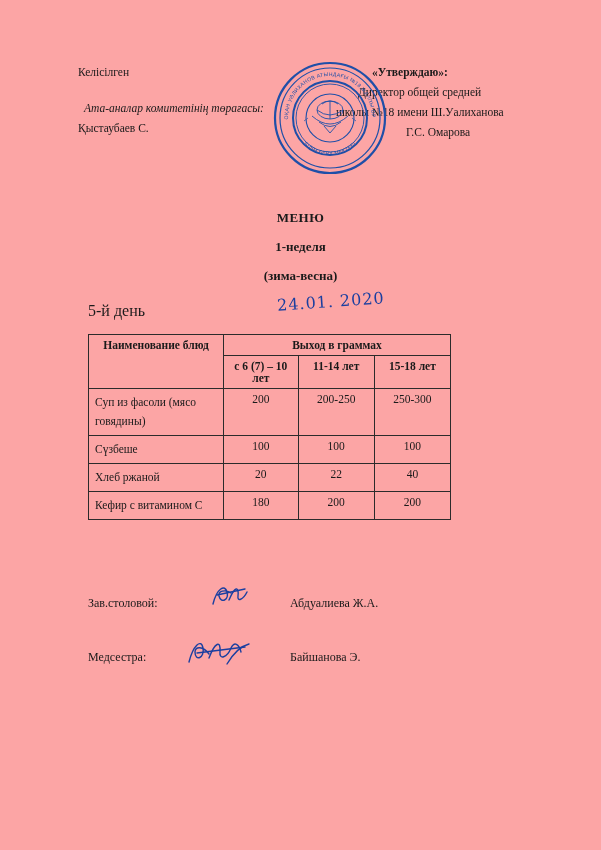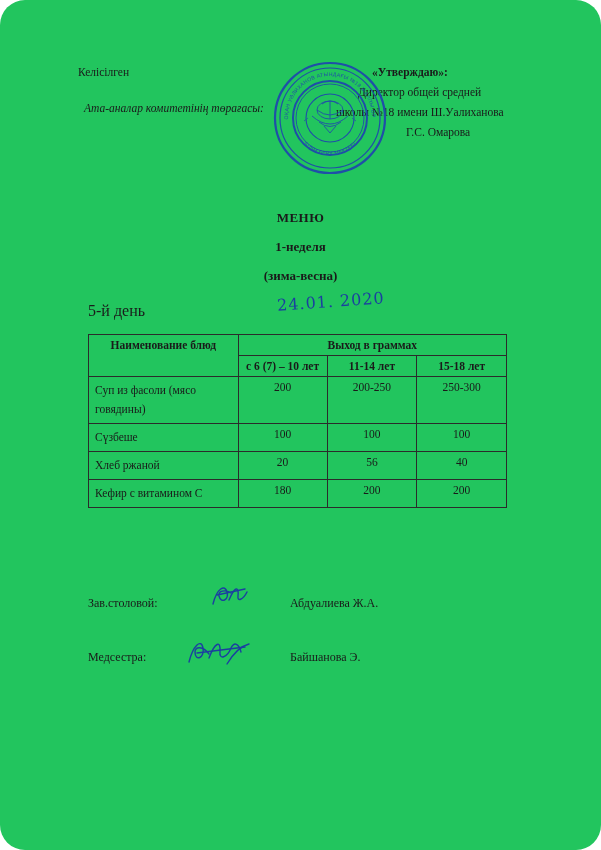--- a/index.html
+++ b/index.html
@@ -11,22 +11,21 @@
     width: 601px;
     height: 850px;
     position: relative;
     font-family: "Liberation Serif", serif;
     color: #1a1a1a;
     overflow: hidden;
   }
   .page {
     position: absolute;
     inset: 0;
-    background: #22c55e;
-    border-radius: 25px;
+    background: #fca5a5;
   }
 
   
   .header {
     position: absolute;
     top: 62px;
     left: 0;
     right: 0;
     height: 90px;
   }
@@ -97,21 +96,21 @@
     color: #1b3fa0;
     transform: rotate(-4deg);
     letter-spacing: 1px;
   }
 
   
   .menu-table {
     position: absolute;
     left: 88px;
     top: 334px;
-    width: 419px;
+    width: 363px;
     border-collapse: collapse;
     font-size: 11.5px;
     font-family: Liberation Serif, serif;
   }
   .menu-table th, .menu-table td {
     border: 1px solid #2b2b2b;
     padding: 4px 6px;
     vertical-align: top;
   }
   .menu-table th {
@@ -149,20 +148,21 @@
 </style>
 </head>
 <body>
 
 <div class="page">
 
   <div class="header">
     <div class="hdr-left">
       <div class="l1">Келісілген</div>
       <div class="l2">Ата-аналар комитетінің төрағасы:</div>
+      <div class="l3">Қыстаубаев С.</div>
     </div>
     <div class="hdr-right">
       <div class="r1">«Утверждаю»:</div>
       <div class="r2">Директор общей средней</div>
       <div class="r3">школы №18 имени Ш.Уалиханова</div>
       <div class="r4">Г.С. Омарова</div>
     </div>
   </div>
 
   <div class="stamp">
@@ -232,21 +232,21 @@
       </tr>
       <tr>
         <td class="name">Сүзбеше</td>
         <td class="val">100</td>
         <td class="val">100</td>
         <td class="val">100</td>
       </tr>
       <tr>
         <td class="name">Хлеб ржаной</td>
         <td class="val">20</td>
-        <td class="val">56</td>
+        <td class="val">22</td>
         <td class="val">40</td>
       </tr>
       <tr>
         <td class="name">Кефир с витамином С</td>
         <td class="val">180</td>
         <td class="val">200</td>
         <td class="val">200</td>
       </tr>
     </tbody>
   </table>

